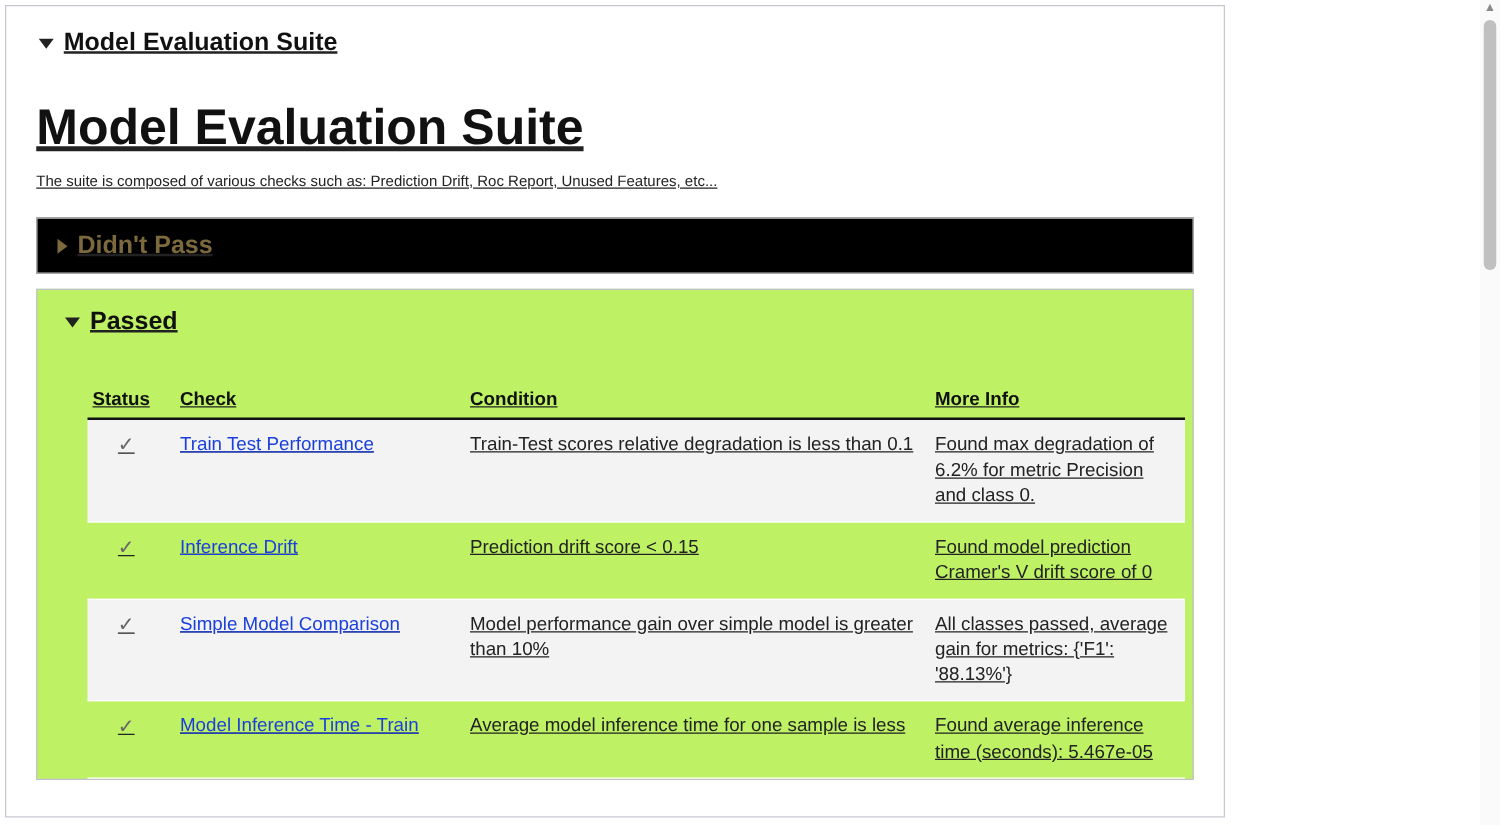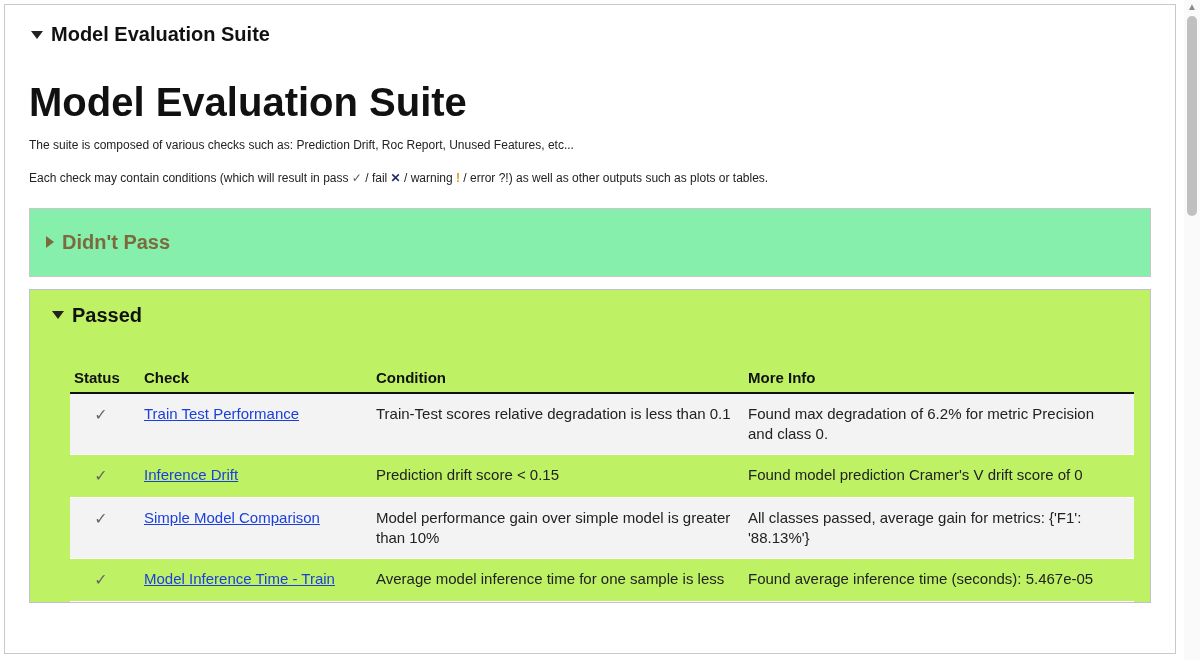--- a/index.html
+++ b/index.html
@@ -14,25 +14,26 @@
   }
   .viewport {
     position: relative;
     width: 1200px;
     height: 660px;
   }
   .scroll-pane {
     position: absolute;
     left: 4px;
     top: 4px;
-    width: 1172px;
+    width: 976px;
     height: 650px;
     border: 1px solid #c8c8d0;
     box-sizing: border-box;
     overflow: hidden;
+    text-decoration: underline;
   }
   .scroll-track {
     position: absolute;
     top: 0;
     right: 0;
     width: 16px;
     height: 660px;
     background: #fafafa;
   }
   .scroll-up {
@@ -97,23 +98,23 @@
   .sym-pass { color: #5e5e5e; }
   .sym-fail { color: #1f2e6b; font-weight: 700; }
   .sym-warn { color: #d29a2a; font-weight: 700; }
   a.link {
     color: #1a3fdc;
     text-decoration: underline;
     cursor: pointer;
   }
   .closed-panel {
     margin: 20px 24px 11px 24px;
-    background: #86efac;
+    background: #000000;
     border: 1px solid #c8c8c8;
-    padding: 22px 16px;
+    padding: 10px 16px;
   }
   .closed-panel .section-header {
     font-size: 20px;
     color: #7c6a3e;
   }
   .open-panel {
     margin: 12px 24px 0 24px;
     border: 1px solid #c0c0d0;
     padding: 0;
     background: #bef264;
@@ -162,29 +163,20 @@
 
     <div class="section-header top-section-header">
       <span class="tri tri-down"></span>
       <span>Model Evaluation Suite</span>
     </div>
 
     <h1 class="title">Model Evaluation Suite</h1>
 
     <p class="intro">The suite is composed of various checks such as: Prediction Drift, Roc Report, Unused Features, etc...</p>
 
-    <p class="intro">
-      <span>Each check may contain conditions (which will result in pass </span>
-      <span class="sym-pass">✓</span>
-      <span> / fail </span>
-      <span class="sym-fail">✕</span>
-      <span> / warning </span>
-      <span class="sym-warn">!</span>
-      <span> / error ?!) as well as other outputs such as plots or tables.</span>
-    </p>
 
 
     <div class="closed-panel">
       <div class="section-header">
         <span class="tri tri-right"></span>
         <span>Didn't Pass</span>
       </div>
     </div>
 
     <div class="open-panel">

